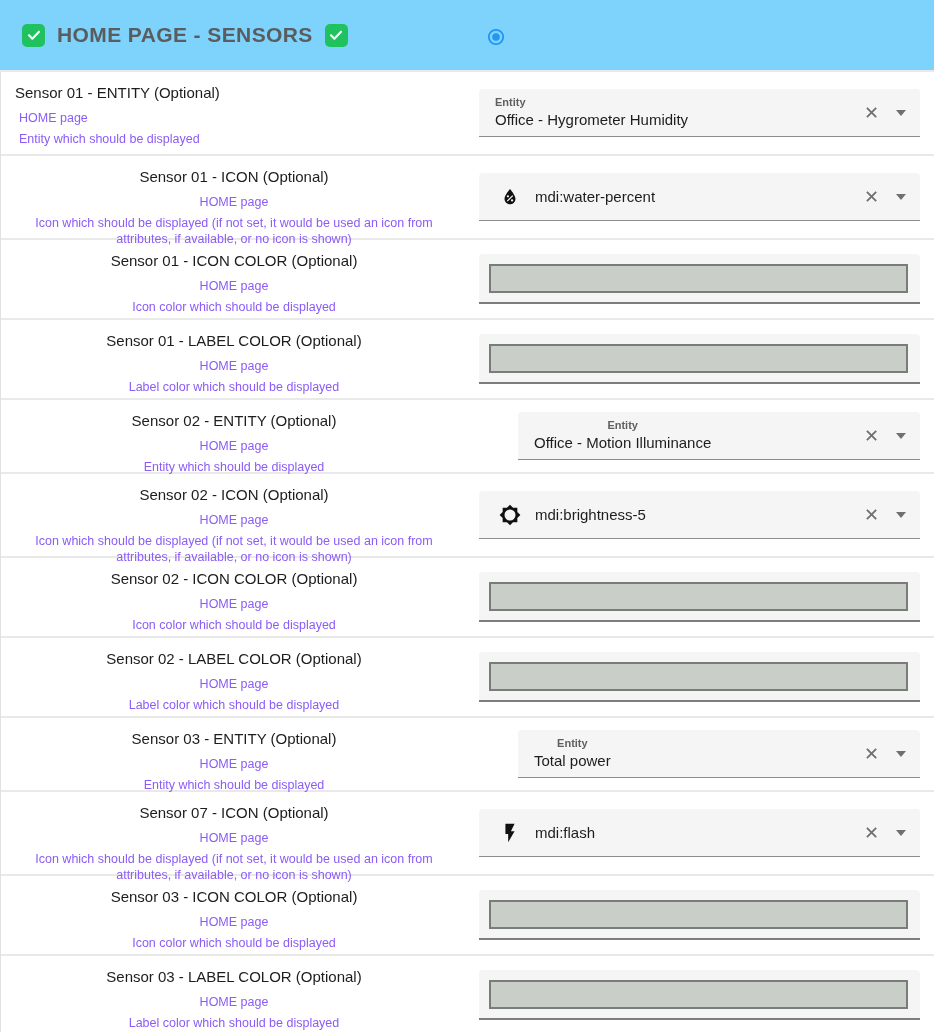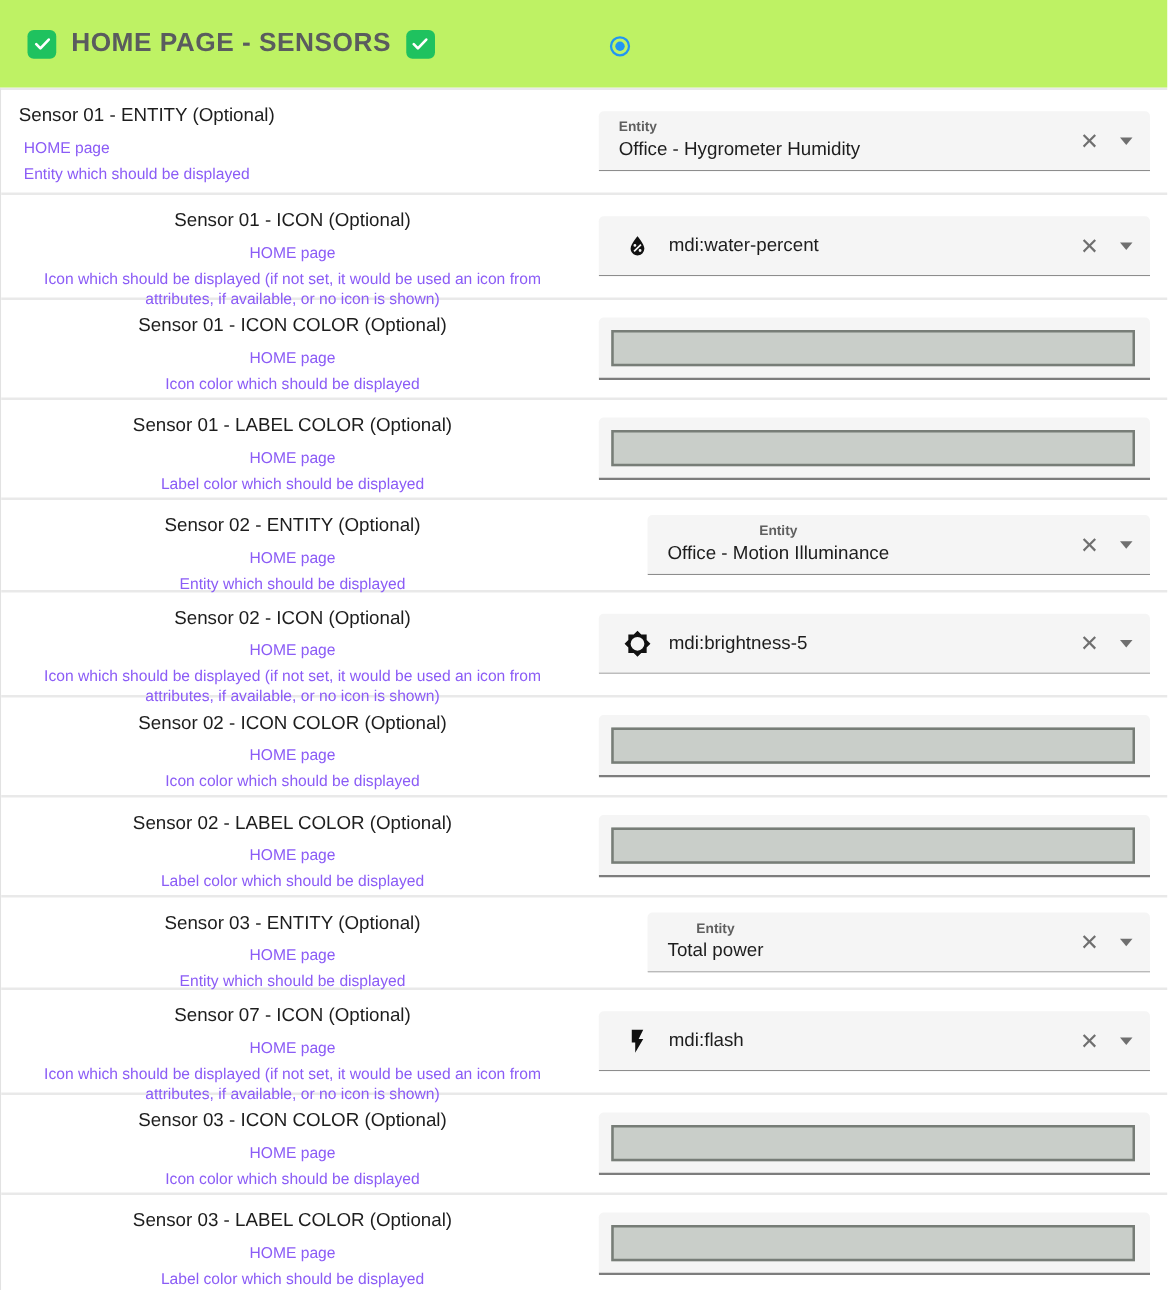--- a/index.html
+++ b/index.html
@@ -4,21 +4,21 @@
 <style>
   html,body{margin:0;padding:0;}
   body{
     width:934px;height:1032px;overflow:hidden;background:#ffffff;
     font-family:"Liberation Sans","DejaVu Sans",sans-serif;
     -webkit-font-smoothing:antialiased;
   }
   
   .header{
     height:70px;display:flex;align-items:center;gap:12px;
-    padding-left:22px;position:relative;background:#bef264;
+    padding-left:22px;position:relative;background:#7dd3fc;
   }
   .check-badge{
     width:23px;height:23px;border-radius:5px;background:#1fc25f;
     display:inline-flex;align-items:center;justify-content:center;flex:0 0 auto;
   }
   .check-badge svg{display:block;}
   .page-title{
     font-size:21px;font-weight:bold;color:#5a5c5e;letter-spacing:.4px;
     white-space:nowrap;
   }

